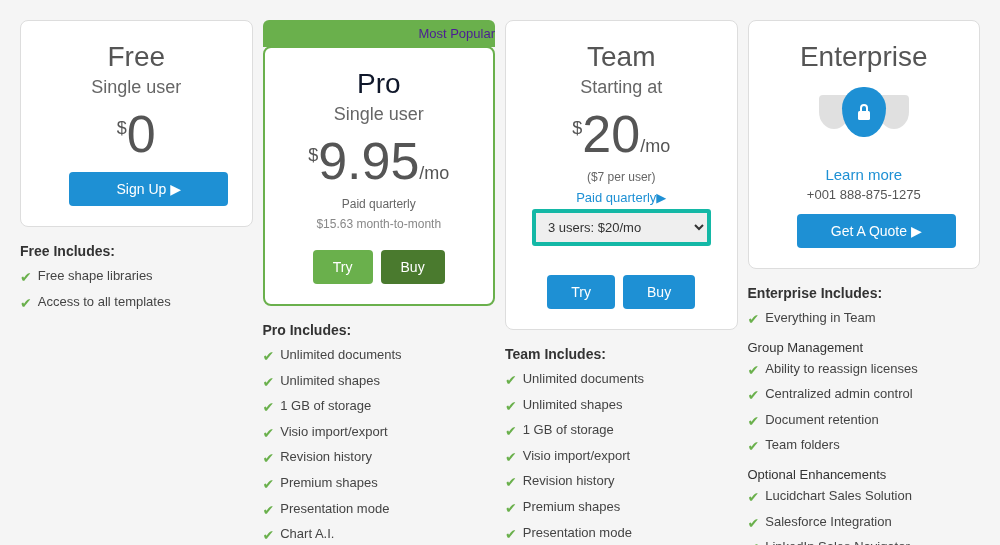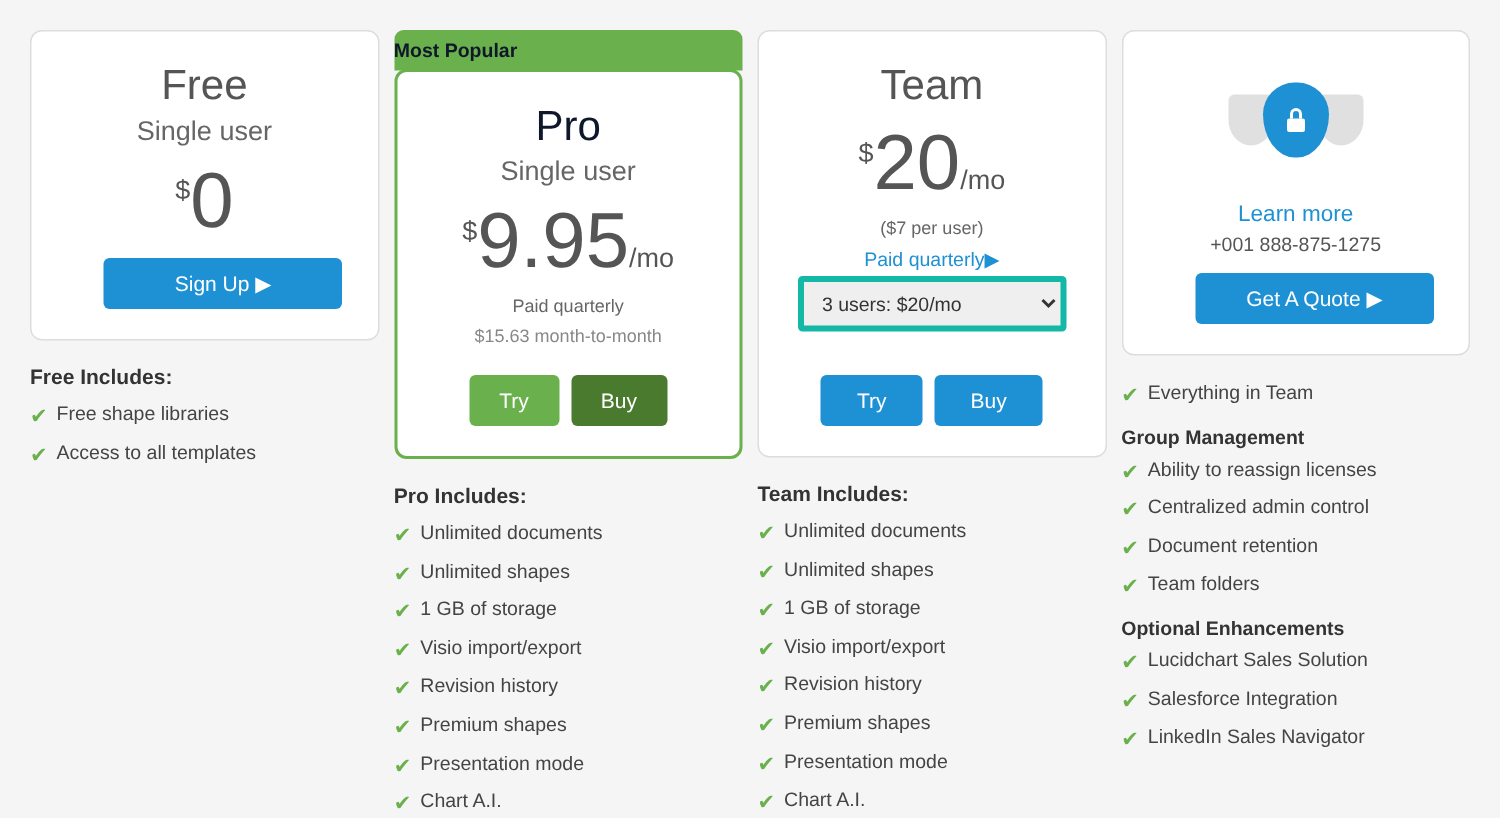--- a/index.html
+++ b/index.html
@@ -28,26 +28,26 @@
       border: 1px solid #ddd;
       padding: 20px 16px;
       text-align: center;
       position: relative;
     }
     .plan-card.pro {
       border: 2px solid #6ab04c;
     }
     .most-popular-badge {
       background: #6ab04c;
-      color: #0f172a;
-      text-align: left;
+      color: #4c1d95;
+      text-align: right;
       border-radius: 6px 6px 0 0;
       padding: 6px 0;
       font-size: 13px;
-      font-weight: 700;
+      font-weight: 400;
       margin-bottom: -1px;
     }
     .plan-name {
       font-size: 28px;
       font-weight: 300;
       margin-bottom: 4px;
     }
     .plan-name.pro-name { color: #0f172a; }
     .plan-name.free-name { color: #555; }
     .plan-name.team-name { color: #555; }
@@ -168,21 +168,21 @@
       line-height: 1.4;
     }
     .check-icon {
       color: #6ab04c;
       margin-right: 6px;
       flex-shrink: 0;
       font-size: 14px;
       margin-top: 1px;
     }
     .features-subtitle {
-      font-weight: 700;
+      font-weight: 400;
       font-size: 13px;
       margin: 10px 0 5px 0;
       color: #333;
     }
   </style>
 </head>
 <body>
 
 <div class="pricing-container">
 
@@ -258,20 +258,21 @@
       <div class="feature-item">
           <span class="check-icon">✔</span>
           <span>Chart A.I.</span>
         </div>
     </div>
   </div>
 
   <div class="plan-wrapper">
     <div class="plan-card">
       <div class="plan-name team-name">Team</div>
+      <div class="plan-subtitle">Starting at</div>
       <div class="price-main">
         <span class="price-sup">$</span><span>20</span><span class="price-period">/mo</span>
       </div>
       <div class="price-note">($7 per user)</div>
       <div class="paid-quarterly">
         <span>Paid</span> <span style="color:#1e90d4;">quarterly▶</span>
       </div>
       <div style="text-align:center;">
         <select class="select-users"><option>3 users: $20/mo</option><option>5 users: $35/mo</option><option>10 users: $70/mo</option></select>
       </div>
@@ -313,39 +314,41 @@
       <div class="feature-item">
           <span class="check-icon">✔</span>
           <span>Chart A.I.</span>
         </div>
 
     </div>
   </div>
 
   <div class="plan-wrapper">
     <div class="plan-card">
+      <div class="plan-name enterprise-name">Enterprise</div>
       <div style="margin: 14px auto; position:relative; width:90px; height:65px;">
 
         <div style="position:absolute;left:0;top:8px;width:30px;height:34px;background:#ccc;border-radius:4px 4px 50% 50%;opacity:0.6;"></div>
         <div style="position:absolute;right:0;top:8px;width:30px;height:34px;background:#ccc;border-radius:4px 4px 50% 50%;opacity:0.6;"></div>
 
         <div style="position:absolute;left:50%;transform:translateX(-50%);top:0;width:44px;height:50px;background:#1e90d4;border-radius:22px 22px 22px 22px / 22px 22px 30px 30px;display:flex;align-items:center;justify-content:center;z-index:2;">
           <svg width="20" height="22" viewBox="0 0 20 22" fill="white">
             <rect x="4" y="10" width="12" height="9" rx="1.5"></rect>
             <path d="M7 10V7a3 3 0 0 1 6 0v3" stroke="white" stroke-width="2" fill="none"></path>
           </svg>
         </div>
       </div>
       <a class="learn-more-link">Learn more</a>
       <div class="phone-number">+001 888-875-1275</div>
       <div style="margin-top:4px;">
         <button class="btn btn-blue">Get A Quote ▶</button>
       </div>
     </div>
     <div class="features-section">
+      <div class="features-title">Enterprise Includes:</div>
       <div class="feature-item">
           <span class="check-icon">✔</span>
           <span>Everything in Team</span>
         </div>
       <div class="features-subtitle">Group Management</div>
       <div class="feature-item">
           <span class="check-icon">✔</span>
           <span>Ability to reassign licenses</span>
         </div>
       <div class="feature-item">

